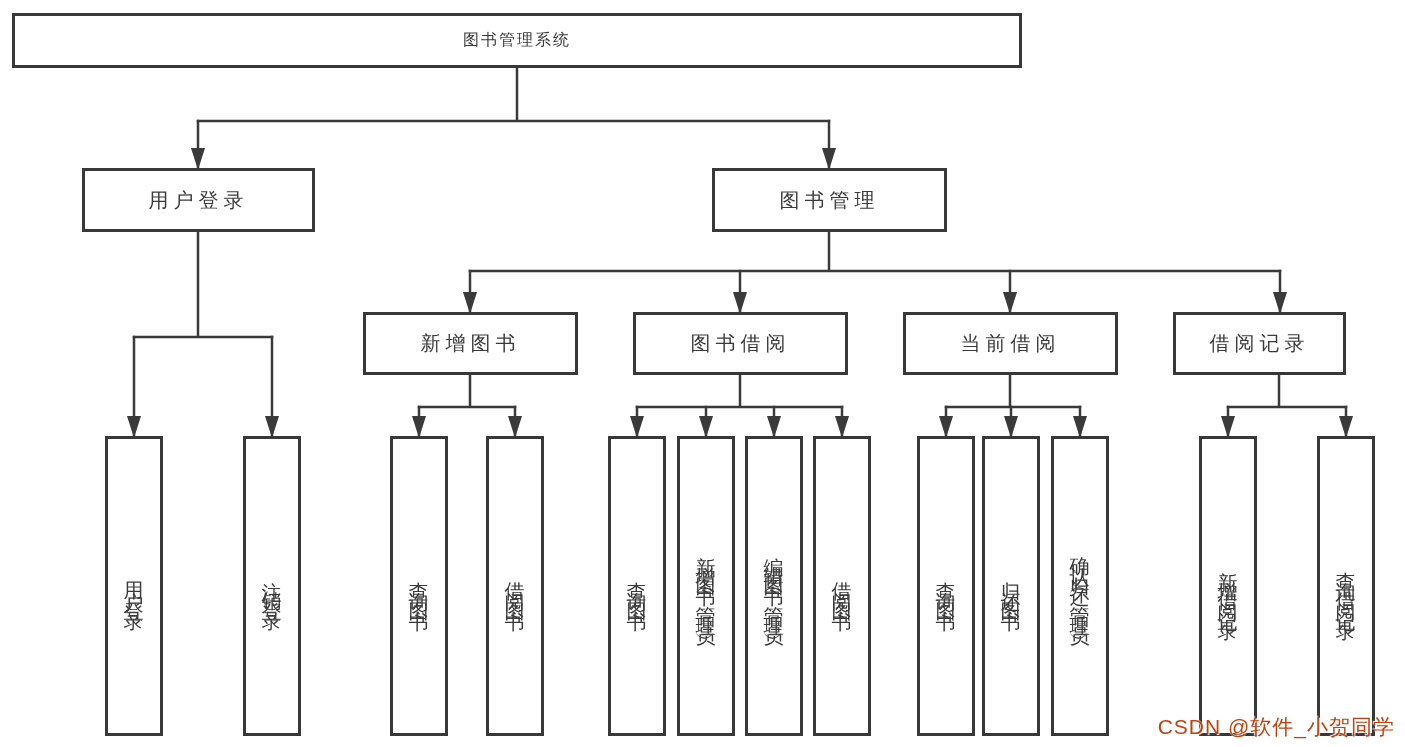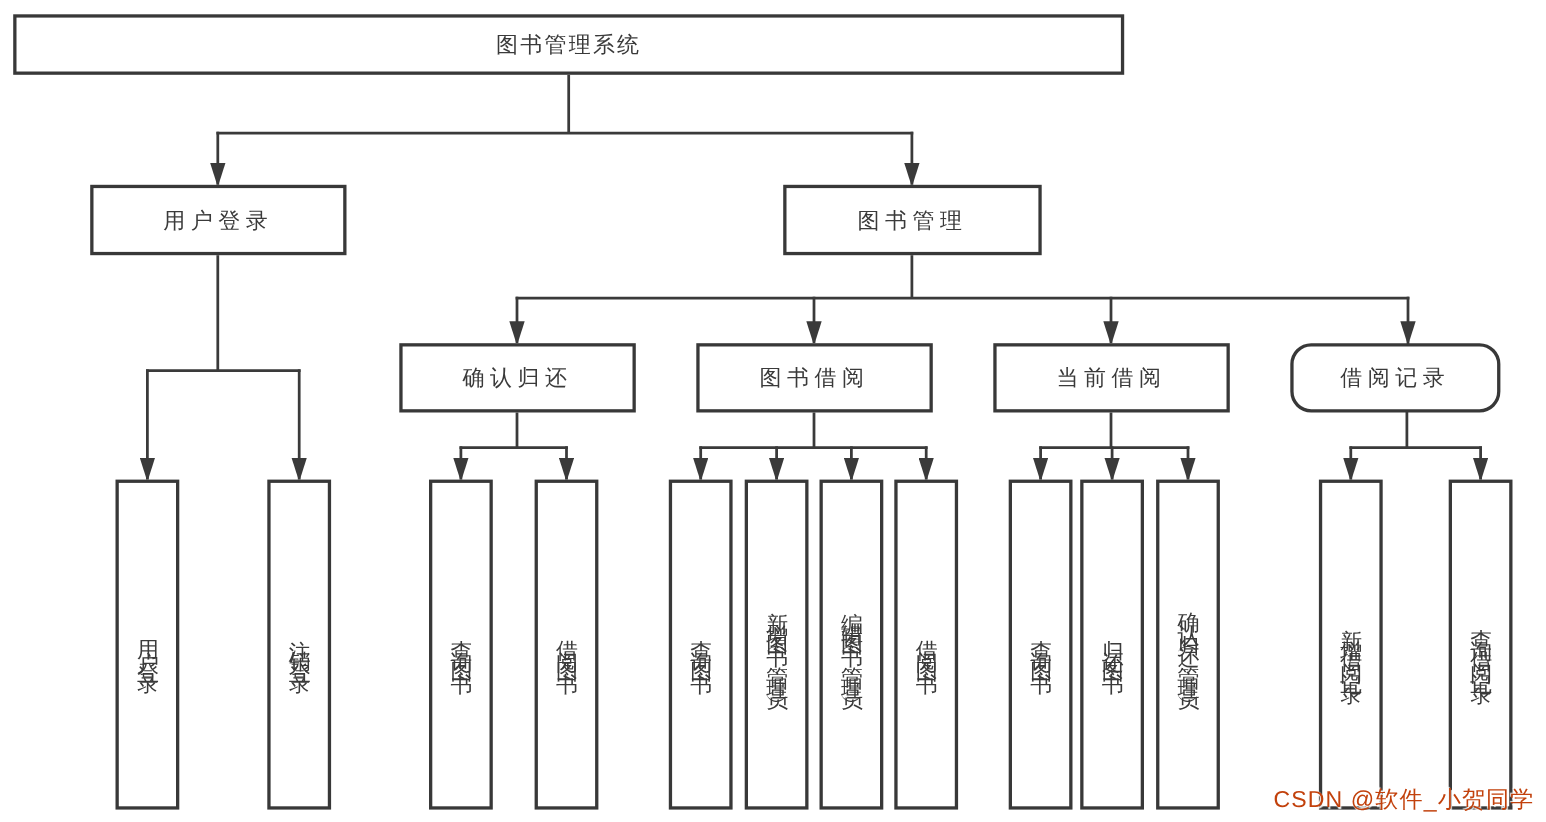--- a/index.html
+++ b/index.html
@@ -22,21 +22,21 @@
     box-sizing: border-box;
     background: #ffffff;
     border: 3px solid #383838;
     color: #3a3a3a;
     display: flex;
     align-items: center;
     justify-content: center;
     text-align: center;
   }
   .h-node { font-size: 20px; letter-spacing: 5px; white-space: nowrap; }
-  .root-node { font-size: 20px; letter-spacing: 2px; }
+  .root-node { font-size: 16px; letter-spacing: 2px; }
   .v-node {
     writing-mode: vertical-rl;
     font-size: 20px;
     letter-spacing: 10px;
     line-height: 1;
   }
   .watermark {
     position: absolute;
     right: 10px;
     bottom: 6px;
@@ -94,24 +94,24 @@
       <line x1="1228" y1="407" x2="1228" y2="437" marker-end="url(#arw)"></line>
       <line x1="1346" y1="407" x2="1346" y2="437" marker-end="url(#arw)"></line>
     </g>
   </svg>
 
   <div class="node h-node root-node" style="left:12px; top:13px; width:1010px; height:55px;">图书管理系统</div>
 
   <div class="node h-node" style="left:82px; top:168px; width:233px; height:64px;">用户登录</div>
   <div class="node h-node" style="left:712px; top:168px; width:235px; height:64px;">图书管理</div>
 
-  <div class="node h-node" style="left:363px; top:312px; width:215px; height:63px;">确认归还</div>
+  <div class="node h-node" style="left:363px; top:312px; width:215px; height:63px;">新增图书</div>
   <div class="node h-node" style="left:903px; top:312px; width:215px; height:63px;">当前借阅</div>
   <div class="node h-node" style="left:633px; top:312px; width:215px; height:63px;">图书借阅</div>
-  <div class="node h-node" style="left:1173px; top:312px; width:191px; height:63px;border-radius:19px;">借阅记录</div>
+  <div class="node h-node" style="left:1173px; top:312px; width:173px; height:63px;">借阅记录</div>
 
   <div class="node v-node" style="left:105px; top:436px; width:58px; height:300px;">用户登录</div>
   <div class="node v-node" style="left:243px; top:436px; width:58px; height:300px;">注销登录</div>
 
   <div class="node v-node" style="left:390px; top:436px; width:58px; height:300px;">查询图书</div>
   <div class="node v-node" style="left:486px; top:436px; width:58px; height:300px;">借阅图书</div>
 
   <div class="node v-node" style="left:608px; top:436px; width:58px; height:300px;">查询图书</div>
   <div class="node v-node" style="left:677px; top:436px; width:58px; height:300px;">新增图书（管理员）</div>
   <div class="node v-node" style="left:745px; top:436px; width:58px; height:300px;">编辑图书（管理员）</div>

